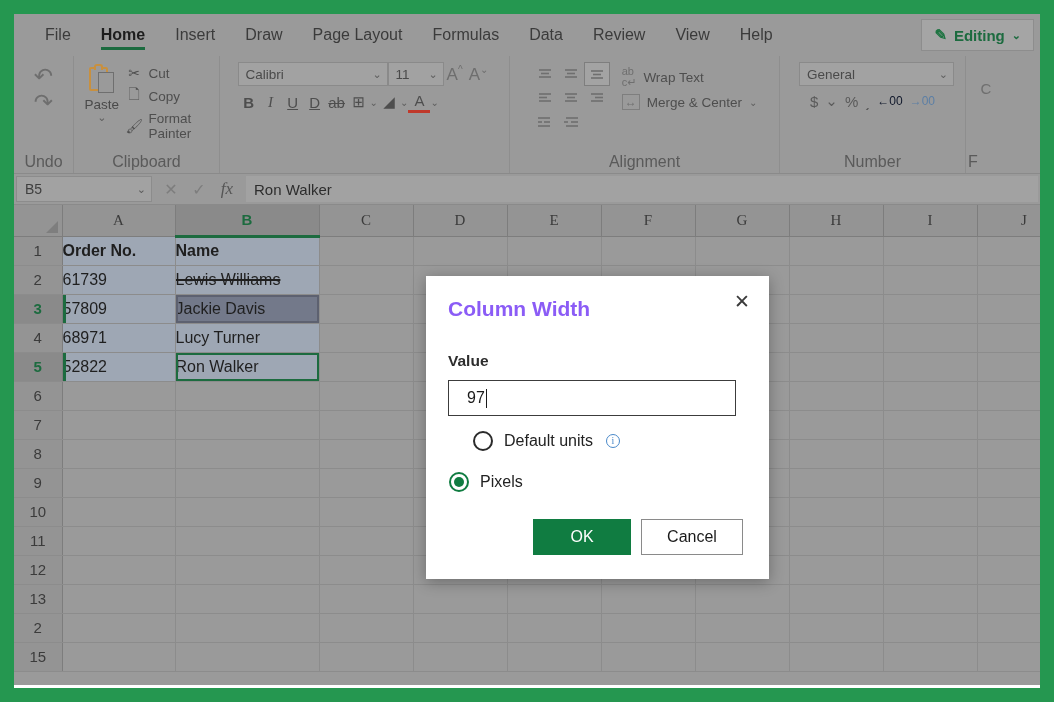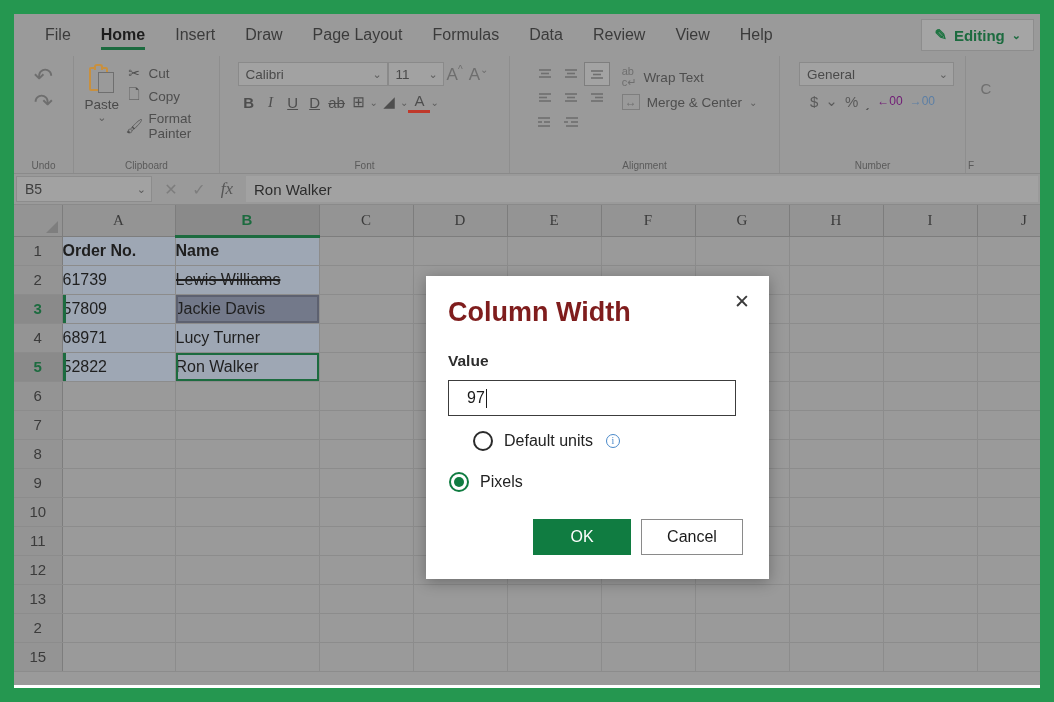--- a/index.html
+++ b/index.html
@@ -75,21 +75,21 @@
     position: relative;
     display: flex; flex-direction: column;
     align-items: center; justify-content: flex-start;
     padding: 6px 8px 0 8px;
     border-right: 1px solid #8e8e8e;
   }
   .rgroup:last-child { border-right: none; }
   .rgroup .gname {
     position: absolute; bottom: 2px; left: 0; right: 0;
     text-align: center;
-    font-size: 10px; color: #5a5a5a;
+    font-size: 16px; color: #5a5a5a;
   }
   .gbody { display: flex; align-items: flex-start; gap: 6px; }
 
   
   #grp-undo { width: 60px; }
   #grp-undo .gbody { flex-direction: column; gap: 2px; align-items: center; padding-top:2px;}
   .arrow-ic { font-size: 23px; color: #6e6e6e; line-height: 24px; }
 
   
   #grp-clipboard { width: 146px; }
@@ -244,21 +244,21 @@
   #dialog {
     position: absolute;
     left: 412px; top: 262px;
     width: 343px; height: 303px;
     background: #ffffff;
     box-shadow: 0 3px 14px rgba(0,0,0,.30);
     z-index: 50;
   }
   #dialog-title {
     position: absolute; left: 22px; top: 21px;
-    font-size: 27px; font-weight: bold; color: #7f1d1d;
+    font-size: 21px; font-weight: bold; color: #8b5cf6;
   }
   #dialog-close {
     position: absolute; right: 12px; top: 10px;
     width: 30px; height: 30px;
     display:flex; align-items:center; justify-content:center;
     font-size: 19px; color: #3a3a3a;
     cursor: pointer;
   }
   #value-label {
     position: absolute; left: 22px; top: 76px;
@@ -426,21 +426,20 @@
             <span class="fbtn" style="text-decoration:underline;">D</span>
             <span class="fbtn" style="text-decoration:line-through;">ab</span>
             <span class="fbtn">⊞</span>
             <span class="mchev">⌄</span>
             <span class="fbtn">◢</span>
             <span class="mchev">⌄</span>
             <span class="fbtn" style="border-bottom:3px solid #c0392b;">A</span>
             <span class="mchev">⌄</span>
           </div>
         </div>
-        <div class="gname">Font</div>
       </div>
 
       <div class="rgroup" id="grp-align">
         <div class="gbody">
           <div class="align-grid">
             <div class="align-cell">
                 <svg width="18" height="14">
                   <g stroke="#6f6f6f" stroke-width="1.6">
                     <line x1="3" y1="3" x2="15" y2="3"></line>
                     <line x1="5" y1="6.5" x2="13" y2="6.5"></line>
@@ -534,21 +533,21 @@
         <div class="gbody">
           <div class="combo" id="numfmt-combo">
             <span>General</span>
             <span class="chev">⌄</span>
           </div>
           <div class="numrow">
             <span>$</span>
             <span class="mchev">⌄</span>
             <span>%</span>
             <span style="font-weight:bold;">͵</span>
-            <span style="font-size:12px;color:#701a75;">←00</span>
+            <span style="font-size:12px;color:#0f172a;">←00</span>
             <span style="font-size:12px;color:#5c7fa5;">→00</span>
           </div>
         </div>
         <div class="gname">Number</div>
       </div>
 
       <div class="rgroup" id="grp-styles">
         <div class="gbody">
           <span style="font-size:15px;color:#6f6f6f;padding-top:18px;">C</span>
         </div>

